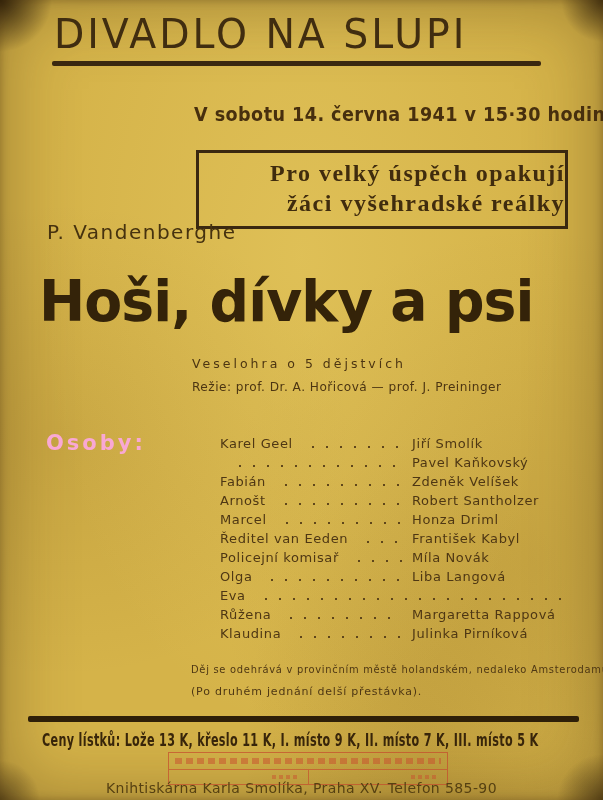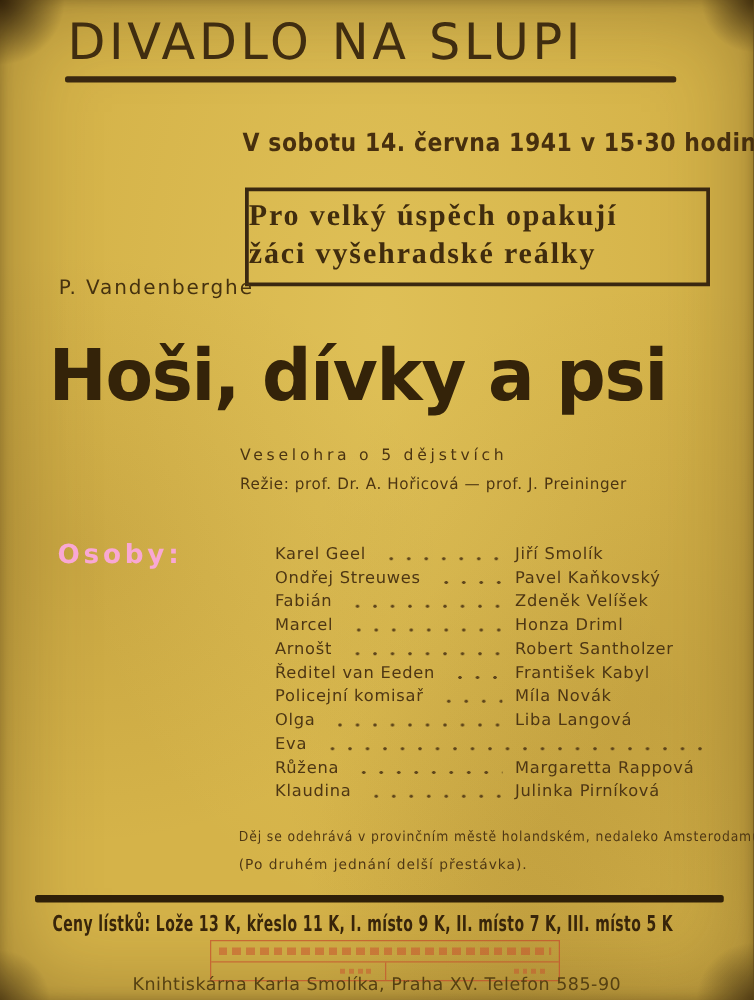--- a/index.html
+++ b/index.html
@@ -22,25 +22,25 @@
   .abs{position:absolute;}
 
   .masthead{left:54px;top:11px;font-size:40px;letter-spacing:3px;font-weight:500;
             color:#402d10;white-space:nowrap;transform:scaleX(.985);transform-origin:left top;}
   .masthead-rule{left:52px;top:61px;width:489px;height:5px;background:#3a2810;border-radius:2px;}
 
   .dateline{left:194px;top:102px;font-size:20px;font-weight:bold;color:#472f0e;
             white-space:nowrap;transform:scaleX(.88);transform-origin:left top;letter-spacing:.5px;}
 
   .notice-box{left:196px;top:150px;width:366px;height:68px;border:3px solid #3a2810;
-              text-align:left;padding-top:5px;}
+              text-align:right;padding-top:5px;}
   .notice-line{font-family:"Liberation Serif","DejaVu Serif",serif;font-weight:bold;
                font-size:24px;line-height:30px;color:#402c0e;letter-spacing:1.5px;}
 
-  .author{left:47px;top:220px;font-size:16px;letter-spacing:1.5px;color:#46320f;white-space:nowrap;}
+  .author{left:47px;top:220px;font-size:20px;letter-spacing:1.5px;color:#46320f;white-space:nowrap;}
 
   .play-title{left:39px;top:268px;font-size:57px;font-weight:bold;color:#342309;
               white-space:nowrap;letter-spacing:-1px;transform:scaleX(.97);transform-origin:left top;}
 
   .subtitle{left:192px;top:356px;font-size:12.5px;letter-spacing:3px;color:#4c3512;white-space:nowrap;}
   .direction{left:192px;top:379px;font-size:12.5px;letter-spacing:.5px;color:#4c3512;
              white-space:nowrap;transform:scaleX(.97);transform-origin:left top;}
 
   .cast-heading{left:46px;top:431px;font-size:21px;font-weight:bold;letter-spacing:3px;color:#f9a8d4;}
 
@@ -101,38 +101,37 @@
 
   <div class="abs cast-heading">Osoby:</div>
 
   <div class="abs cast-list">
     <div class="cast-row">
       <span class="role">Karel Geel</span>
       <span class="dots"></span>
       <span class="actor">Jiří Smolík</span>
     </div>
     <div class="cast-row">
-      <span class="role">Ondřej Streuwes</span>
       <span class="dots"></span>
       <span class="actor">Pavel Kaňkovský</span>
     </div>
     <div class="cast-row">
       <span class="role">Fabián</span>
       <span class="dots"></span>
       <span class="actor">Zdeněk Velíšek</span>
     </div>
     <div class="cast-row">
+      <span class="role">Arnošt</span>
+      <span class="dots"></span>
+      <span class="actor">Robert Santholzer</span>
+    </div>
+    <div class="cast-row">
       <span class="role">Marcel</span>
       <span class="dots"></span>
       <span class="actor">Honza Driml</span>
-    </div>
-    <div class="cast-row">
-      <span class="role">Arnošt</span>
-      <span class="dots"></span>
-      <span class="actor">Robert Santholzer</span>
     </div>
     <div class="cast-row">
       <span class="role">Ředitel van Eeden</span>
       <span class="dots"></span>
       <span class="actor">František Kabyl</span>
     </div>
     <div class="cast-row">
       <span class="role">Policejní komisař</span>
       <span class="dots"></span>
       <span class="actor">Míla Novák</span>

